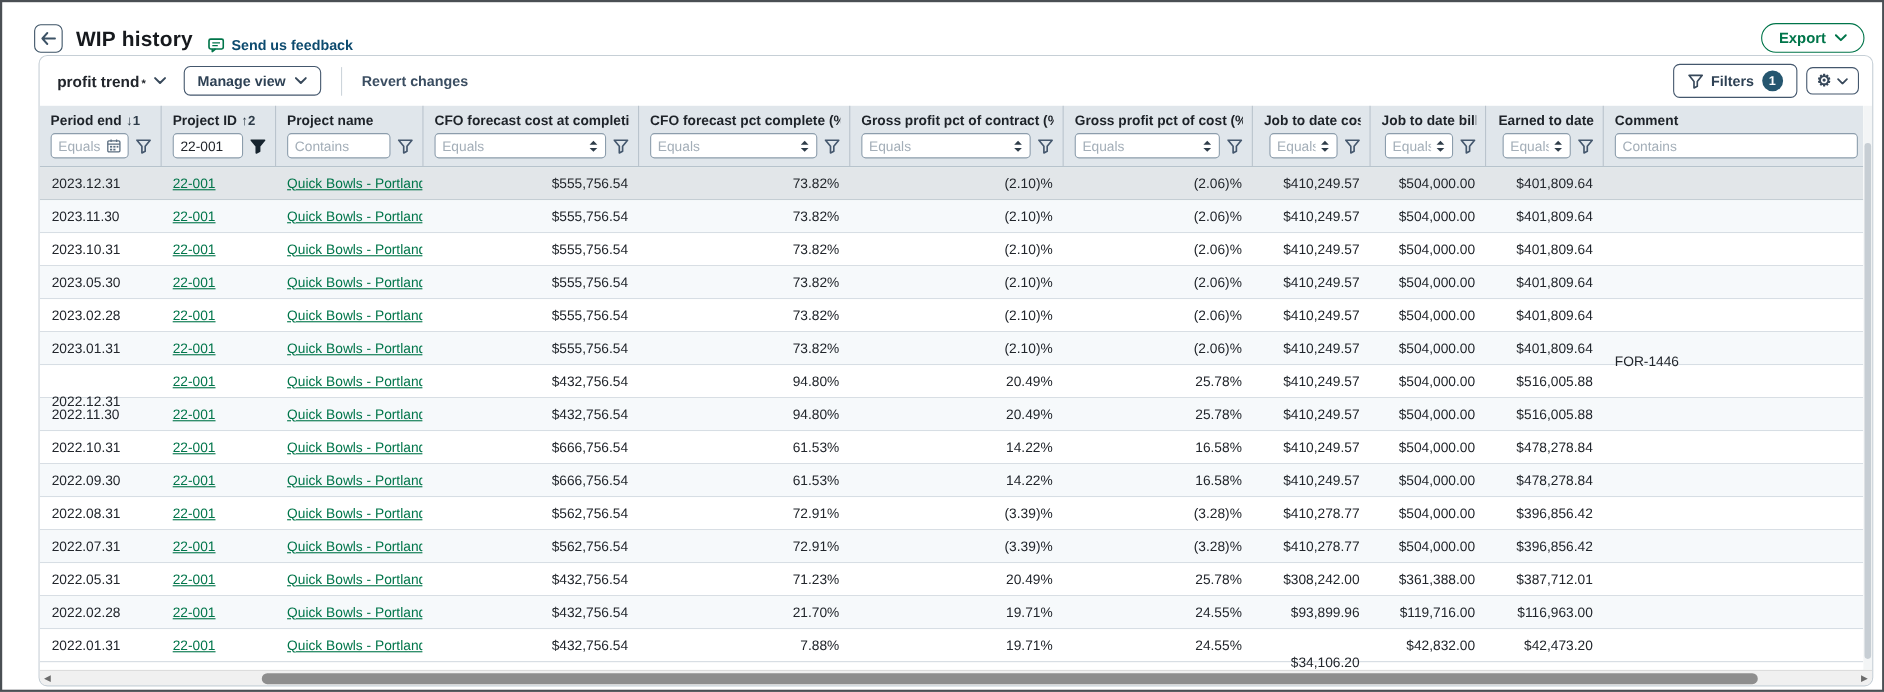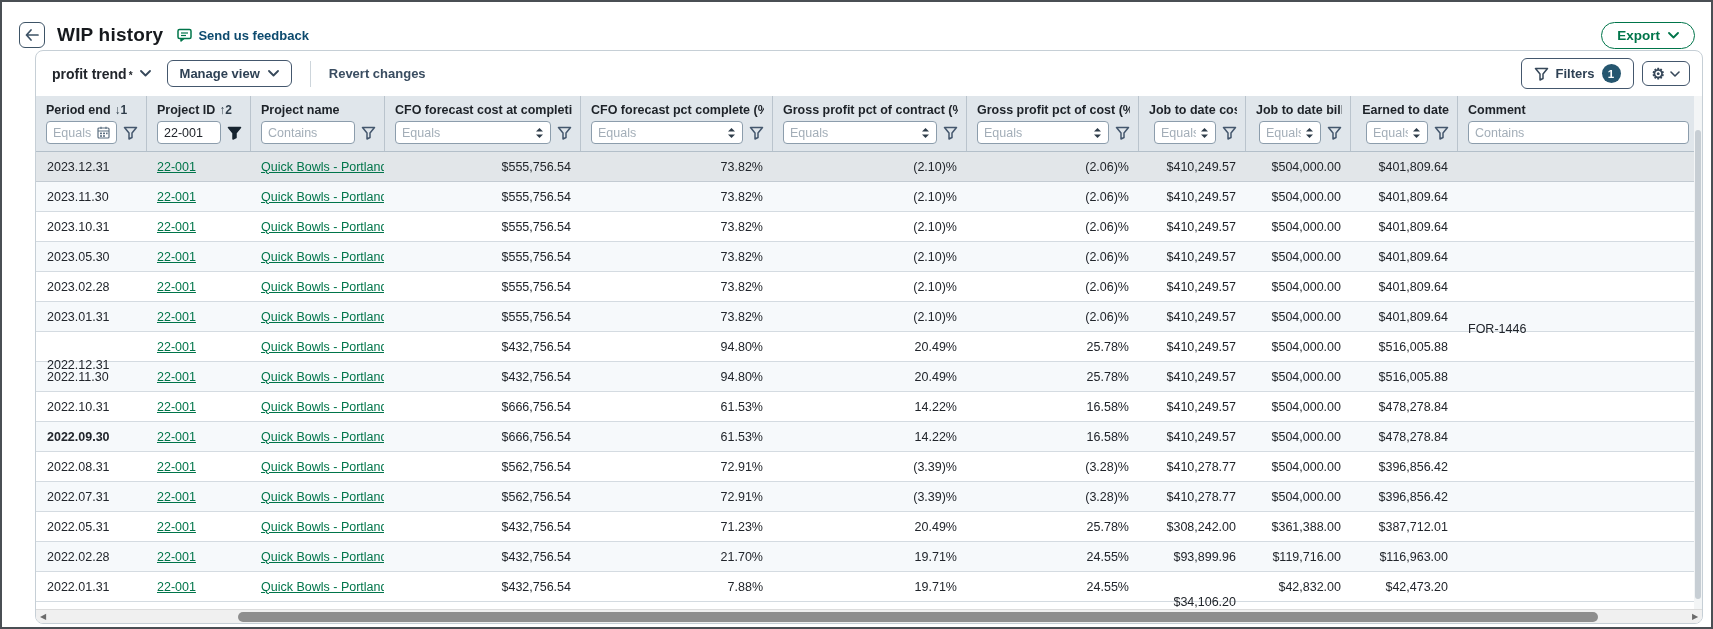--- a/index.html
+++ b/index.html
@@ -5,21 +5,21 @@
   * { box-sizing: border-box; margin: 0; padding: 0; }
   html,body { width: 1713px; height: 629px; overflow: hidden; }
   body {
     font-family: "Liberation Sans", sans-serif;
     background: #ffffff;
     border: 2px solid #4a4f54;
     position: relative;
     color: #21252b;
   }
   
-  .topbar { display: flex; align-items: center; height: 46px; padding: 0 16px 0 17px; margin-top: 10px; }
+  .topbar { display: flex; align-items: flex-end; height: 46px; padding: 0 16px 0 29px; }
   .back-btn {
     width: 26px; height: 26px; border: 1.6px solid #3d5366; border-radius: 6px;
     display: flex; align-items: center; justify-content: center; background: #fff; cursor: pointer;
     color: #3d5366; flex: none;
   }
   .page-title { font-size: 19px; font-weight: bold; color: #16191d; margin: 0 14px 0 12px; letter-spacing: .2px; }
   .feedback { display: flex; align-items: center; gap: 6px; color: #0c4a6e; font-size: 13px; font-weight: bold; cursor: pointer; }
   .spacer { flex: 1; }
   .export-btn {
     display: flex; align-items: center; gap: 8px; border: 1.6px solid #00754a; color: #00754a;
@@ -472,21 +472,21 @@
             <div class="cell right" style="width: 196px;">$666,756.54</div>
             <div class="cell right" style="width: 192px;">61.53%</div>
             <div class="cell right" style="width: 194px;">14.22%</div>
             <div class="cell right" style="width: 172px;">16.58%</div>
             <div class="cell right" style="width: 107px;">$410,249.57</div>
             <div class="cell right" style="width: 105px;">$504,000.00</div>
             <div class="cell right" style="width: 107px;">$478,278.84</div>
             <div class="cell" style="width: 240px;"></div>
           </div>
           <div class="row">
-            <div class="cell" style="width: 110px; font-weight: bold;">2022.09.30</div>
+            <div class="cell" style="width: 110px;">2022.09.30</div>
             <div class="cell" style="width: 104px;"><a class="green-link">22-001</a></div>
             <div class="cell" style="width: 134px;"><a class="green-link">Quick Bowls - Portland</a></div>
             <div class="cell right" style="width: 196px;">$666,756.54</div>
             <div class="cell right" style="width: 192px;">61.53%</div>
             <div class="cell right" style="width: 194px;">14.22%</div>
             <div class="cell right" style="width: 172px;">16.58%</div>
             <div class="cell right" style="width: 107px;">$410,249.57</div>
             <div class="cell right" style="width: 105px;">$504,000.00</div>
             <div class="cell right" style="width: 107px;">$478,278.84</div>
             <div class="cell" style="width: 240px;"></div>

